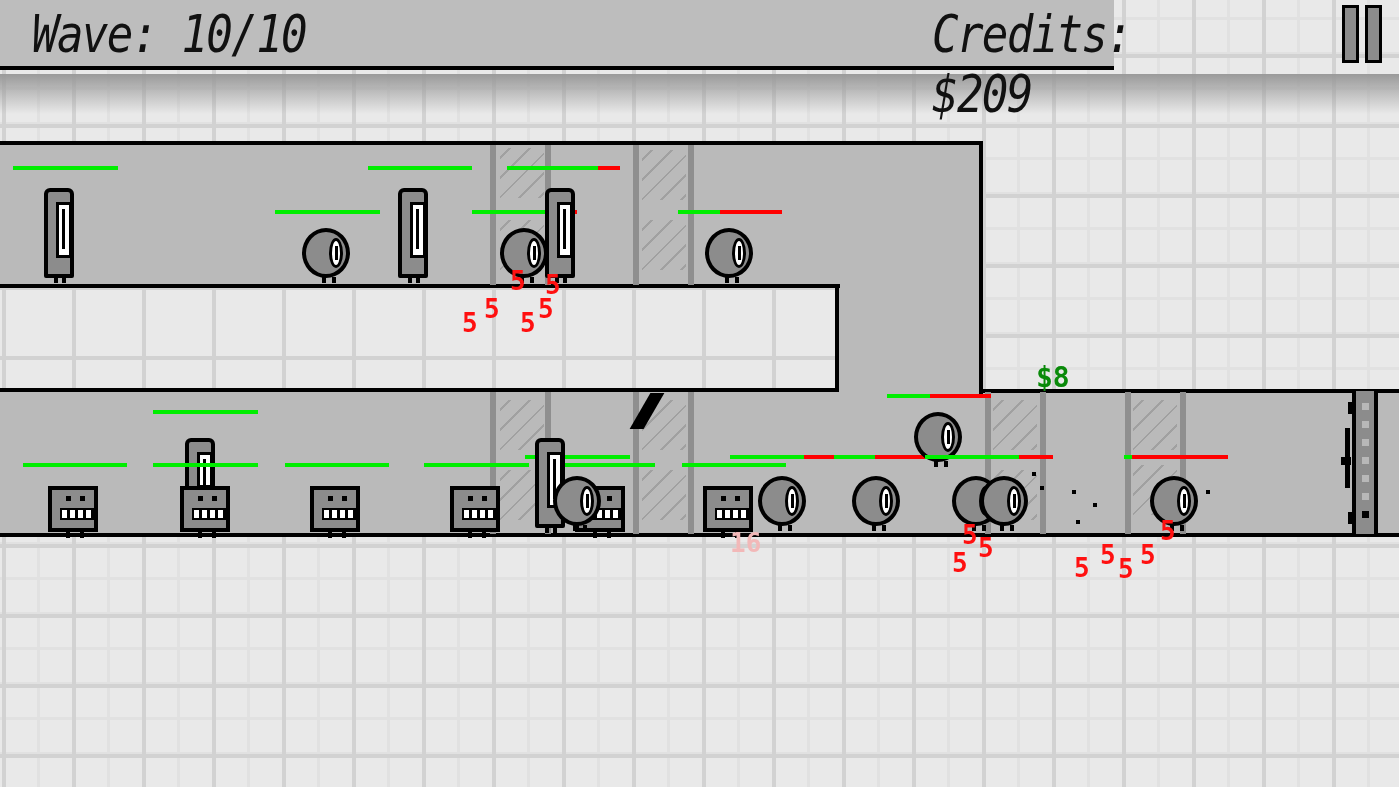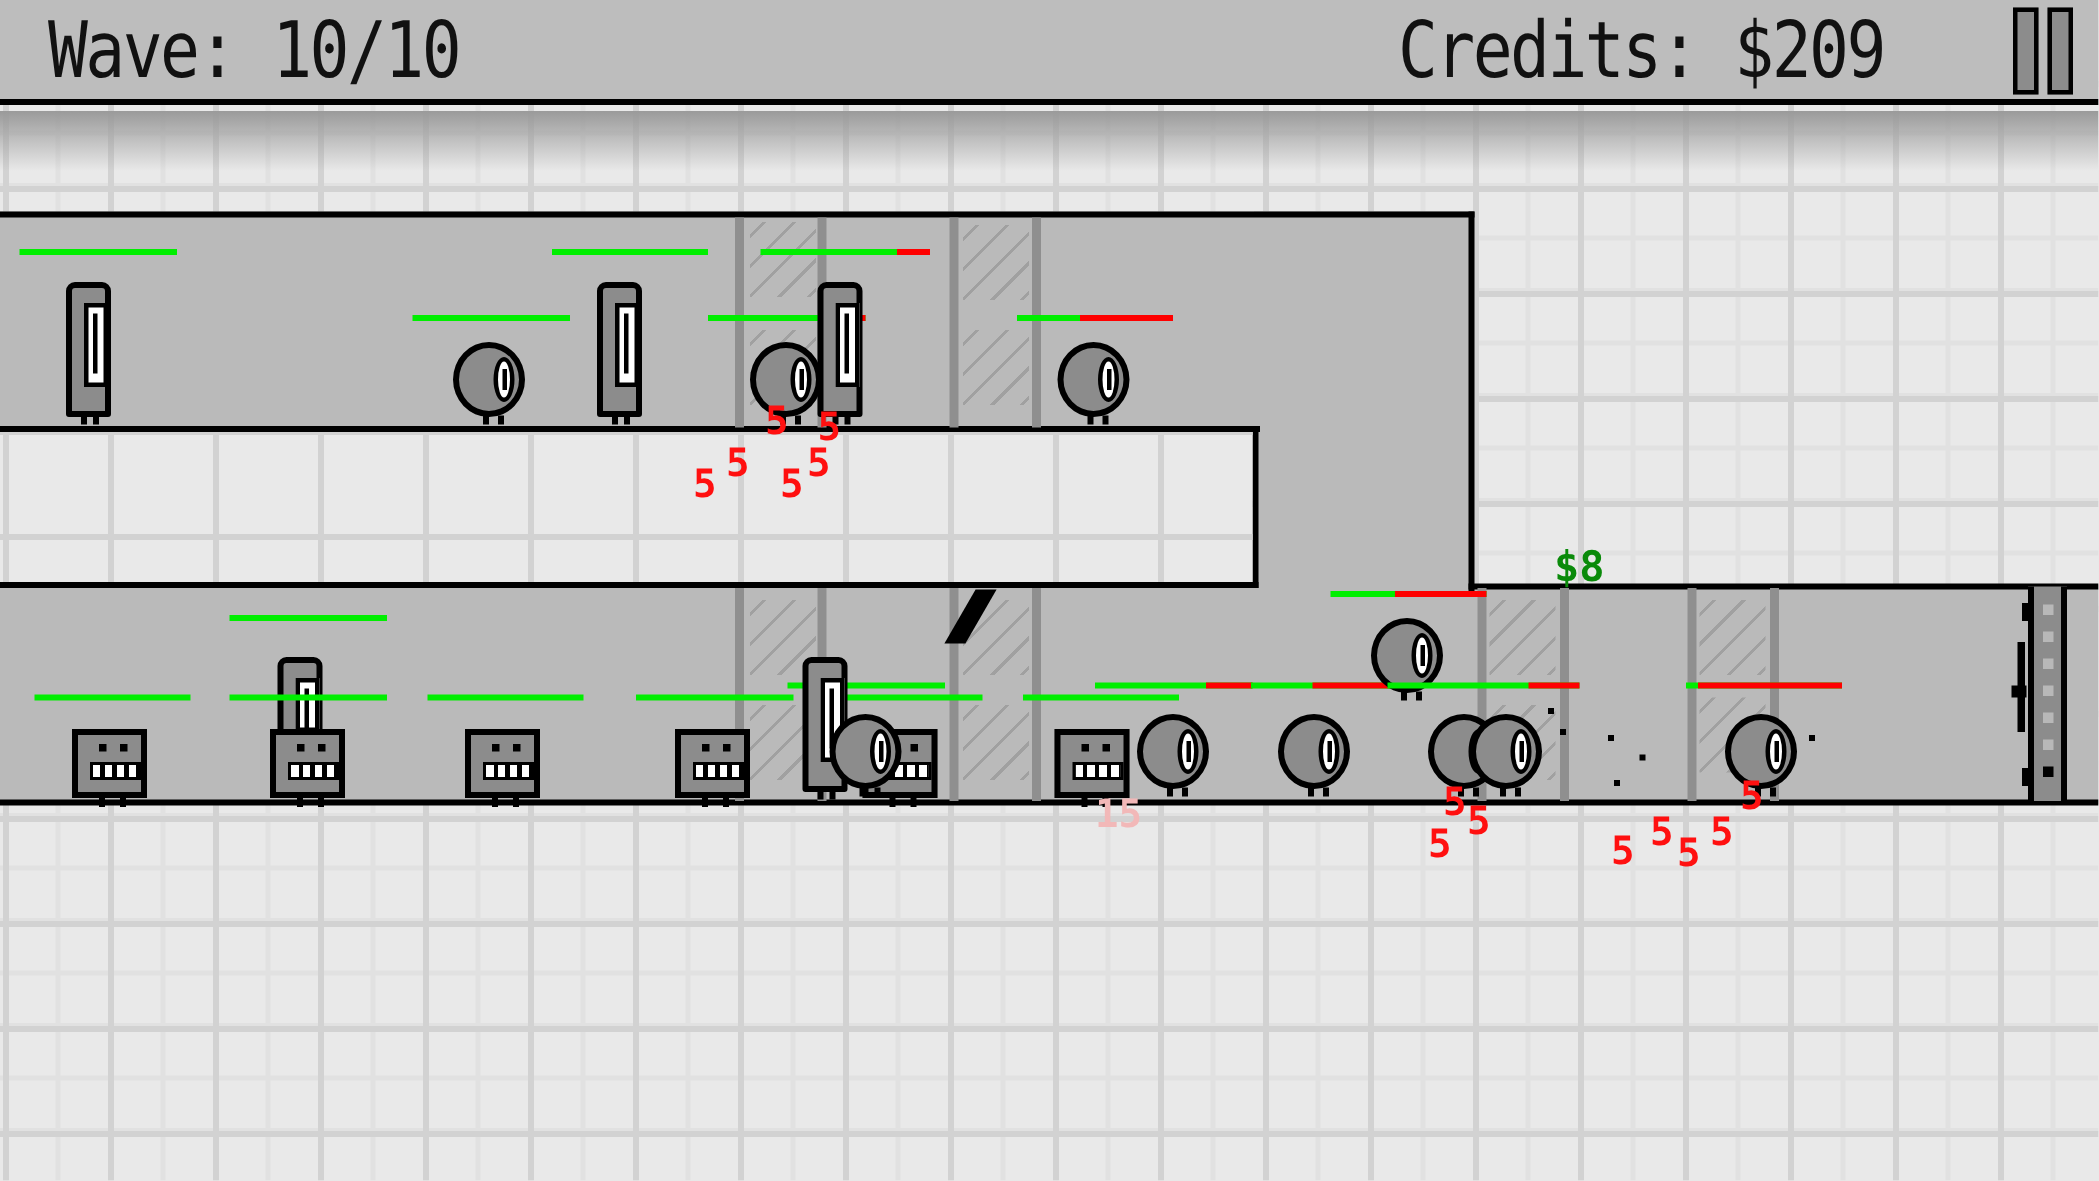--- a/index.html
+++ b/index.html
@@ -7,21 +7,21 @@
     font-family:"DejaVu Sans Mono","Liberation Mono",monospace;}
   .grid{position:absolute;left:0;top:0;width:1399px;height:787px;
     background-color:#e9e9e9;
     background-image:
       linear-gradient(to right, #d2d2d2 0 4px, transparent 4px),
       linear-gradient(to bottom, #d2d2d2 0 4px, transparent 4px),
       linear-gradient(to right, #e1e1e1 0 3px, transparent 3px),
       linear-gradient(to bottom, #e1e1e1 0 3px, transparent 3px);
     background-size:70px 70px,70px 70px,35px 35px,35px 35px;
     background-position:2px 2px,0 -16px,37px 0,0 17px;}
-  .hud{position:absolute;left:0;top:0;width:1399px;height:70px;background:#bdbdbd;border-bottom:4px solid #000;box-sizing:border-box;z-index:20;}
+  .hud{position:absolute;left:0;top:0;width:1114px;height:70px;background:#bdbdbd;border-bottom:4px solid #000;box-sizing:border-box;z-index:20;font-style:italic;}
   .hud-shadow{position:absolute;left:0;top:74px;width:1399px;height:40px;background:linear-gradient(#9a9a9a,rgba(200,200,200,0));z-index:19;}
   .hud-text{position:absolute;top:4px;font-size:52px;line-height:60px;color:#111;letter-spacing:-2px;transform:scaleX(0.85);transform-origin:left top;}
   .wave{left:32px;}
   .credits{left:932px;}
   .pause{position:absolute;left:1342px;top:5px;width:40px;height:58px;display:flex;gap:6px;cursor:pointer;}
   .pause span{display:block;width:11px;height:52px;background:#8c8c8c;border:3px solid #000;}
   .path{position:absolute;background:#bababa;box-sizing:border-box;}
   .pbar{position:absolute;height:4px;background:#000;}
   .pv{position:absolute;width:4px;background:#000;}
   .pillar{position:absolute;width:6px;background:#8f8f8f;}
@@ -289,13 +289,13 @@
 <div class="dmgnum" style="left:520px;top:310px;">5</div>
 <div class="dmgnum" style="left:538px;top:296px;">5</div>
 <div class="dmgnum" style="left:962px;top:522px;">5</div>
 <div class="dmgnum" style="left:978px;top:535px;">5</div>
 <div class="dmgnum" style="left:952px;top:550px;">5</div>
 <div class="dmgnum" style="left:1074px;top:555px;">5</div>
 <div class="dmgnum" style="left:1100px;top:542px;">5</div>
 <div class="dmgnum" style="left:1118px;top:556px;">5</div>
 <div class="dmgnum" style="left:1140px;top:542px;">5</div>
 <div class="dmgnum" style="left:1160px;top:518px;">5</div>
-<div class="dmgnum faded" style="left:730px;top:530px;">15</div>
+<div class="dmgnum faded" style="left:730px;top:530px;">16</div>
 
 </body></html>

